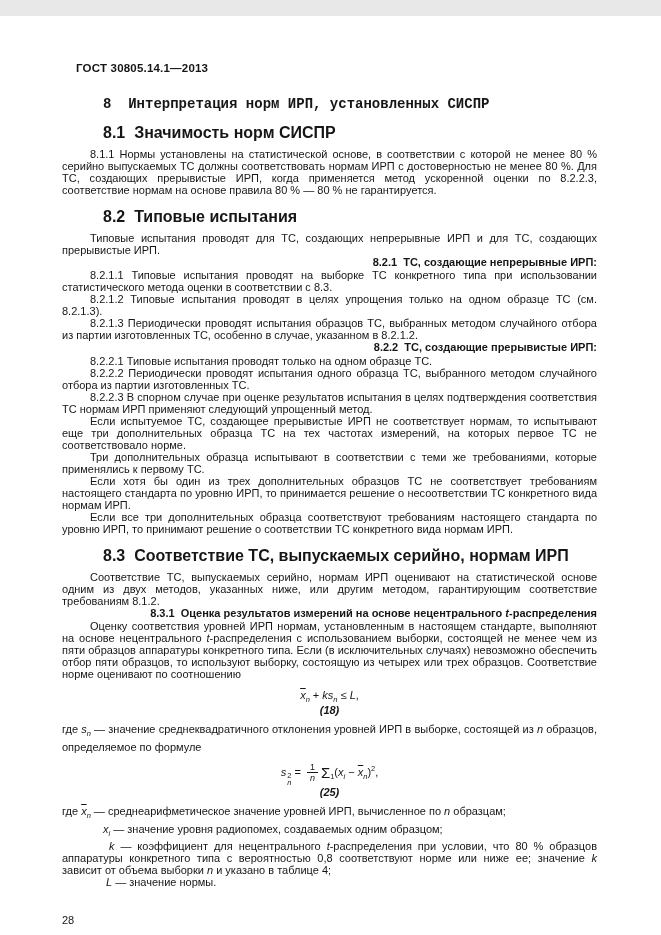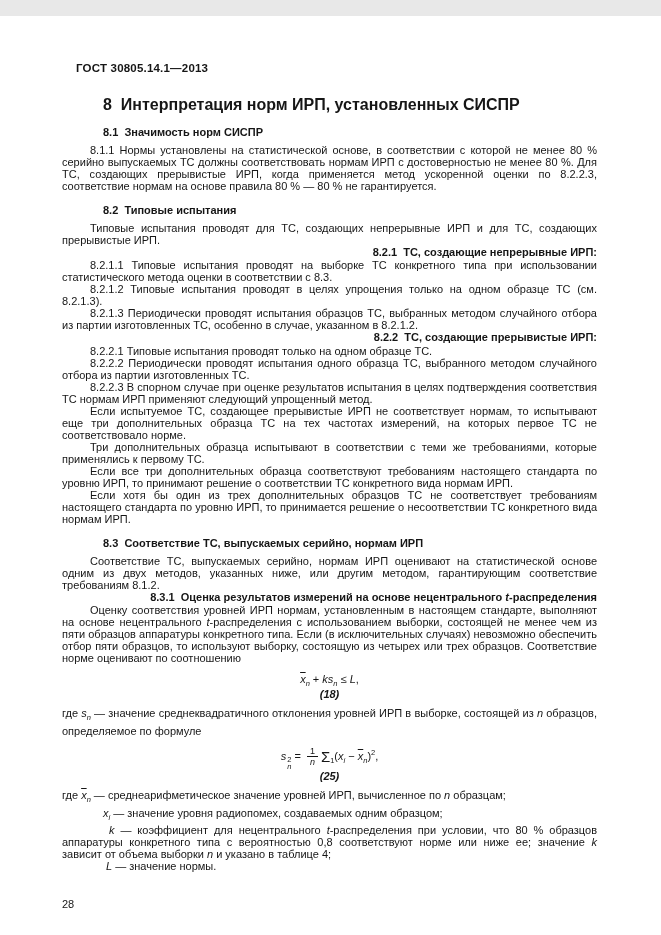--- a/index.html
+++ b/index.html
@@ -3,22 +3,22 @@
 <meta charset="utf-8">
 <style>
   html,body{margin:0;padding:0;background:#e8e8e8;}
   body{font-family:"Liberation Sans","DejaVu Sans",sans-serif;color:#161616;}
   .page{
     position:relative;box-sizing:border-box;
     width:661px;height:935px;margin:16px auto;background:#ffffff;
     padding:46px 64px 0 62px;overflow:hidden;
   }
   .doc-code{font-weight:700;font-size:11.5px;margin:0 0 0 14px;letter-spacing:.2px;}
-  .h-main{font-size:16px;font-weight:700;margin:22px 0 0 41px;}
-  .h-major{font-size:11px;font-weight:700;margin:12px 0 6px 41px;}
+  .h-main{font-size:14px;font-weight:700;margin:22px 0 0 41px;font-family:Liberation Mono, monospace;}
+  .h-major{font-size:16px;font-weight:700;margin:12px 0 6px 41px;}
   .h-minor{font-size:11px;font-weight:700;margin:0 0 0 41px;line-height:13.4px;text-align:right;}
   p{margin:0;font-size:11px;line-height:12px;text-align:justify;text-indent:28px;}
   p.first-after{margin-top:6px;}
   p.noindent{text-indent:0;}
   p.hang2{text-indent:41px;}
   p.hang3{text-indent:47px;}
   p.hang4{text-indent:44px;}
   .frow{display:flex;align-items:center;margin:9px 0 7px 0;font-size:11px;flex-direction:column;}
   .fcenter{flex:1;text-align:center;font-style:normal;}
   .fnumber{font-weight:700;font-style:italic;}
@@ -58,22 +58,22 @@
   <p>8.2.1.2 Типовые испытания проводят в целях упрощения только на одном образце ТС (см. 8.2.1.3).</p>
   <p>8.2.1.3 Периодически проводят испытания образцов ТС, выбранных методом случайного отбора из партии изготовленных ТС, особенно в случае, указанном в 8.2.1.2.</p>
 
   <div class="h-minor">8.2.2&nbsp; ТС, создающие прерывистые ИРП:</div>
 
   <p>8.2.2.1 Типовые испытания проводят только на одном образце ТС.</p>
   <p>8.2.2.2 Периодически проводят испытания одного образца ТС, выбранного методом случайного отбора из партии изготовленных ТС.</p>
   <p>8.2.2.3 В спорном случае при оценке результатов испытания в целях подтверждения соответствия ТС нормам ИРП применяют следующий упрощенный метод.</p>
   <p>Если испытуемое ТС, создающее прерывистые ИРП не соответствует нормам, то испытывают еще три дополнительных образца ТС на тех частотах измерений, на которых первое ТС не соответствовало норме.</p>
   <p>Три дополнительных образца испытывают в соответствии с теми же требованиями, которые применялись к первому ТС.</p>
+  <p>Если хотя бы один из трех дополнительных образцов ТС не соответствует требованиям настоящего стандарта по уровню ИРП, то принимается решение о несоответствии ТС конкретного вида нормам ИРП.</p>
   <p>Если все три дополнительных образца соответствуют требованиям настоящего стандарта по уровню ИРП, то принимают решение о соответствии ТС конкретного вида нормам ИРП.</p>
-  <p>Если хотя бы один из трех дополнительных образцов ТС не соответствует требованиям настоящего стандарта по уровню ИРП, то принимается решение о несоответствии ТС конкретного вида нормам ИРП.</p>
 
   <div class="h-major">8.3&nbsp; Соответствие ТС, выпускаемых серийно, нормам ИРП</div>
 
   <p>Соответствие ТС, выпускаемых серийно, нормам ИРП оценивают на статистической основе одним из двух методов, указанных ниже, или другим методом, гарантирующим соответствие требованиям 8.1.2.</p>
 
   <div class="h-minor"><span>8.3.1&nbsp; Оценка результатов измерений на основе нецентрального </span><i>t</i><span>-распределения</span></div>
 
   <p><span>Оценку соответствия уровней ИРП нормам, установленным в настоящем стандарте, выполняют на основе нецентрального </span><i>t</i><span>-распределения с использованием выборки, состоящей не менее чем из пяти образцов аппаратуры конкретного типа. Если (в исключительных случаях) невозможно обеспечить отбор пяти образцов, то используют выборку, состоящую из четырех или трех образцов. Соответствие норме оценивают по соотношению</span></p>
 
   <div class="frow">

